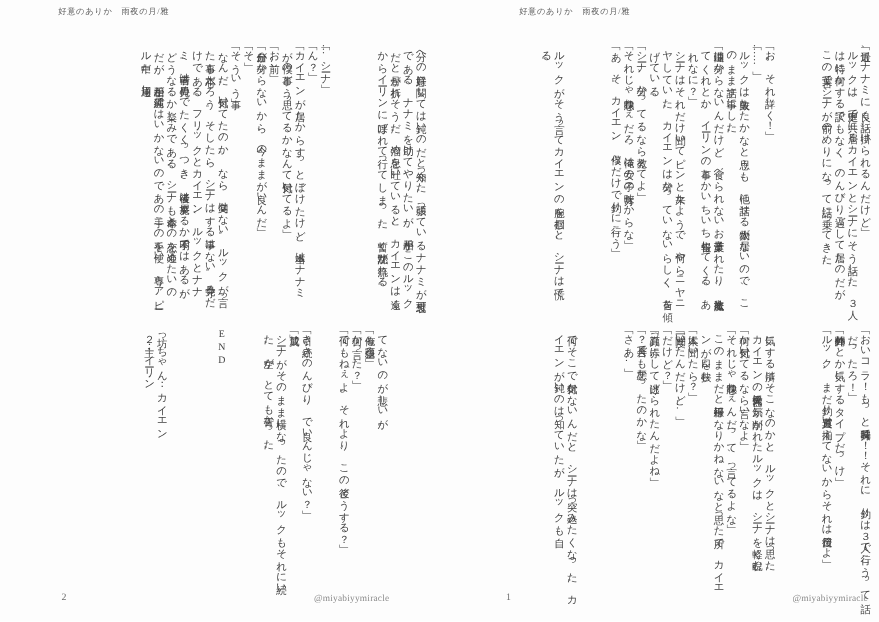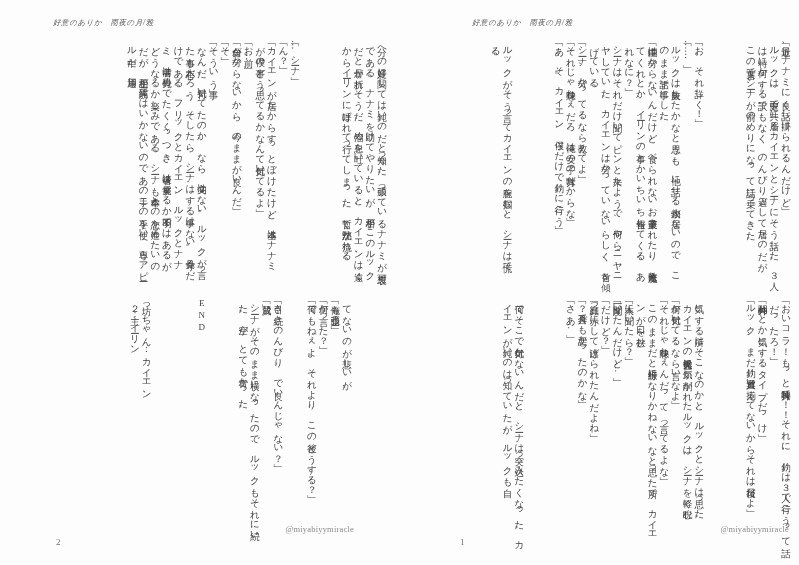--- a/index.html
+++ b/index.html
@@ -15,23 +15,23 @@
     overflow: hidden;
   }
   .page {
     position: absolute; top: 0;
     width: 399px; height: 565px;
   }
   .page-right { left: 400px; }
   .page-left  { left: 0; }
 
   .page-header {
-    position: absolute; top: 18px;
+    position: absolute; top: 6px;
     font-size: 7.5px; letter-spacing: 0.6px;
-    color: #5d5d5d; white-space: pre; font-style: italic;
+    color: #5d5d5d; white-space: pre;
   }
   .page-right .page-header { left: 72px; }
   .page-left  .page-header { left: 53px; }
 
   .band {
     position: absolute;
     writing-mode: vertical-rl;
     text-orientation: mixed;
     font-size: 9.5px; line-height: 1.23;
     color: #404040;
@@ -59,21 +59,21 @@
   .cast-list p { margin: 0; }
 
   .page-number {
     position: absolute; top: 537px;
     font-size: 9px; color: #6f6f6f;
   }
   .page-right .page-number { left: 60px; }
   .page-left  .page-number { left: 56px; }
 
   .handle {
-    position: absolute; top: 524px;
+    position: absolute; top: 538px;
     font-size: 8.5px; letter-spacing: 0.2px;
     color: #8a8a8a;
   }
   .page-right .handle { right: 10px; }
   .page-left  .handle { right: 45px; }
 </style>
 </head>
 <body>
 
 <div class="spread">

